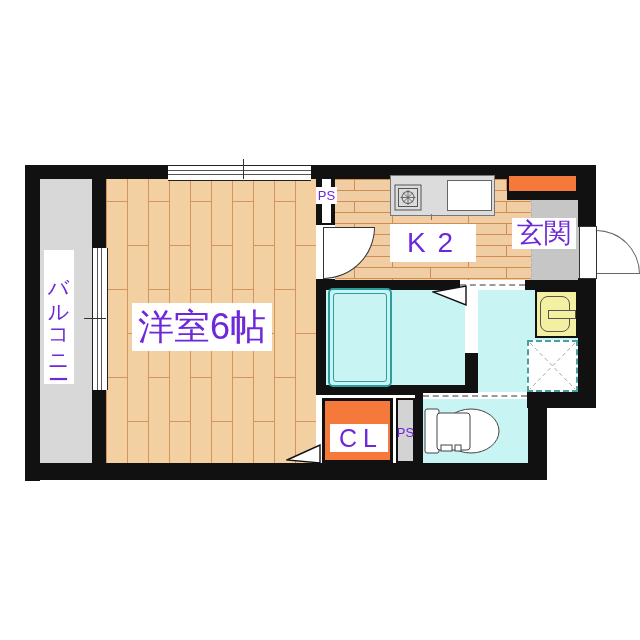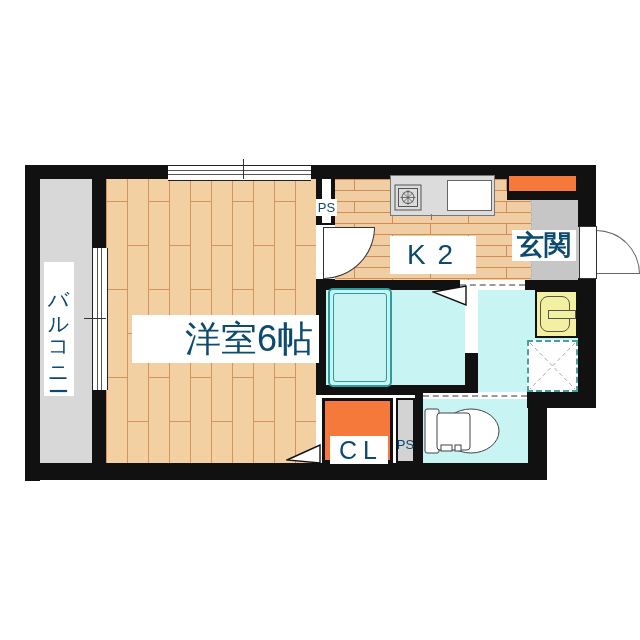--- a/index.html
+++ b/index.html
@@ -1,22 +1,22 @@
 <!DOCTYPE html>
 <html><head>
 <meta charset="utf-8">
 <style>
   html,body{margin:0;padding:0;background:#fff;}
   #stage{position:relative;width:640px;height:640px;background:#ffffff;overflow:hidden;
          font-family:"Liberation Sans","DejaVu Sans",sans-serif;color:#111;}
   .abs{position:absolute;}
   .wall{position:absolute;background:#111111;}
   .floor{position:absolute;}
-  .lbl{position:absolute;background:#ffffff;color:#0c4a6e;display:flex;align-items:center;justify-content:center;
-       line-height:1;white-space:nowrap;margin-top:12px;}
+  .lbl{position:absolute;background:#ffffff;color:#6d28d9;display:flex;align-items:center;justify-content:center;
+       line-height:1;white-space:nowrap;}
   .vert{writing-mode:vertical-rl;text-orientation:upright;letter-spacing:2px;}
   .cyan{background:#c9f4f4;}
   .dashline{position:absolute;border-top:2px dashed #9a9a9a;}
   .whitegap{position:absolute;background:#ffffff;}
   .tick{position:absolute;background:#333;}
 </style>
 </head>
 <body>
 
 <div id="stage">
@@ -137,25 +137,25 @@
   </svg>
 
   <div class="abs" style="left:322px;top:398px;width:71px;height:65px;background:#f5793b;border:3px solid #111;box-sizing:border-box;"></div>
 
   <div class="abs" style="left:396px;top:398px;width:19px;height:65px;background:#d3d3d3;border:2px solid #111;box-sizing:border-box;"></div>
 
   <div class="whitegap" style="left:322px;top:179px;width:9px;height:44px;"></div>
 
   <div class="lbl vert" style="left:44px;top:250px;width:30px;height:134px;font-size:21px;">バルコニー</div>
 
-  <div class="lbl" style="left:132px;top:303px;width:140px;height:48px;font-size:36px;padding-left:47px;">洋室6帖</div>
+  <div class="lbl" style="left:132px;top:303px;width:140px;height:48px;font-size:36px;">洋室6帖</div>
 
   <div class="lbl" style="left:390px;top:224px;width:80px;height:38px;font-size:28px;letter-spacing:12px;padding-left:6px;">K2</div>
 
-  <div class="lbl" style="left:512px;top:218px;width:64px;height:31px;font-size:27px;font-weight:bold;">玄関</div>
+  <div class="lbl" style="left:512px;top:218px;width:64px;height:31px;font-size:27px;">玄関</div>
 
   <div class="lbl" style="left:330px;top:424px;width:54px;height:28px;font-size:25px;letter-spacing:6px;padding-left:4px;">CL</div>
 
   <div class="lbl" style="left:316px;top:187px;width:21px;height:17px;font-size:13px;font-stretch:condensed;">PS</div>
 
   <div class="lbl" style="left:395px;top:424px;width:21px;height:16px;font-size:13px;background:transparent;">PS</div>
 
 </div>
 
 </body></html>

